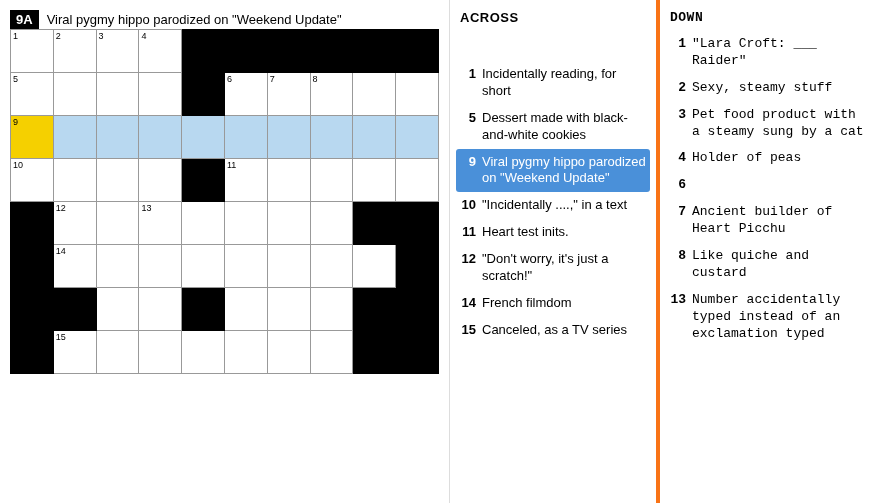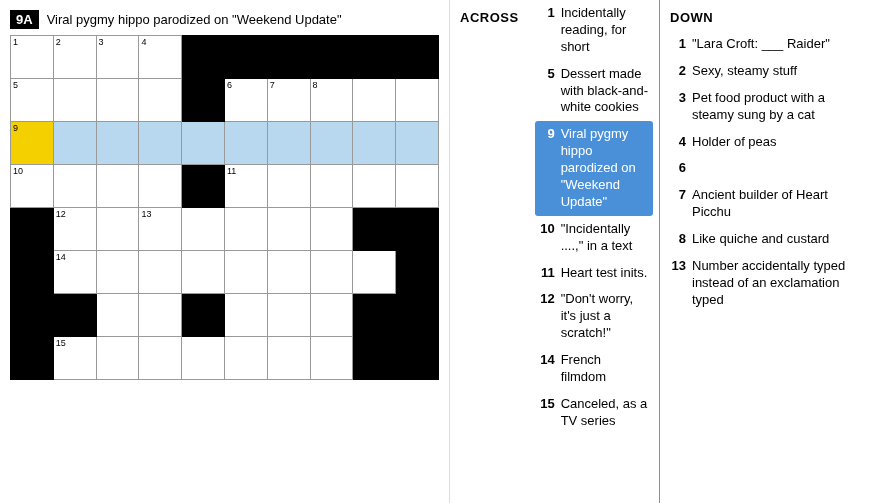--- a/index.html
+++ b/index.html
@@ -20,21 +20,21 @@
       display: flex;
       flex-direction: column;
       padding: 10px;
       border-right: 1px solid #ddd;
     }
 
     .clue-header {
       display: flex;
       align-items: center;
       gap: 8px;
-      margin-bottom: 6px;
+      margin-bottom: 0;
       font-size: 13px;
     }
 
     .clue-number-badge {
       background: #000;
       color: #fff;
       padding: 2px 6px;
       font-weight: bold;
       font-size: 13px;
     }
@@ -79,23 +79,24 @@
       left: 2px;
       font-size: 9px;
       line-height: 1;
       color: #000;
     }
 
     
     .across-panel {
       width: 210px;
       flex-shrink: 0;
-      border-right: 1px solid #f97316;
-      display: flex;
-      flex-direction: row;
+      border-right: 4px solid #f97316;
+      display: flex;
+      flex-direction: column;
+      gap: 30px;
     }
 
     .panel-title {
       font-weight: bold;
       font-size: 13px;
       padding: 10px 10px 6px 10px;
       letter-spacing: 0.5px;
     }
 
     .clue-list {
@@ -130,20 +131,21 @@
     .clue-desc {
       font-size: 13px;
     }
 
     
     .down-panel {
       width: 217px;
       flex-shrink: 0;
       display: flex;
       flex-direction: column;
+      font-family: Liberation Mono, monospace;
     }
 
     
     .clue-list::-webkit-scrollbar {
       width: 8px;
     }
     .clue-list::-webkit-scrollbar-track {
       background: #f0f0f0;
     }
     .clue-list::-webkit-scrollbar-thumb {

